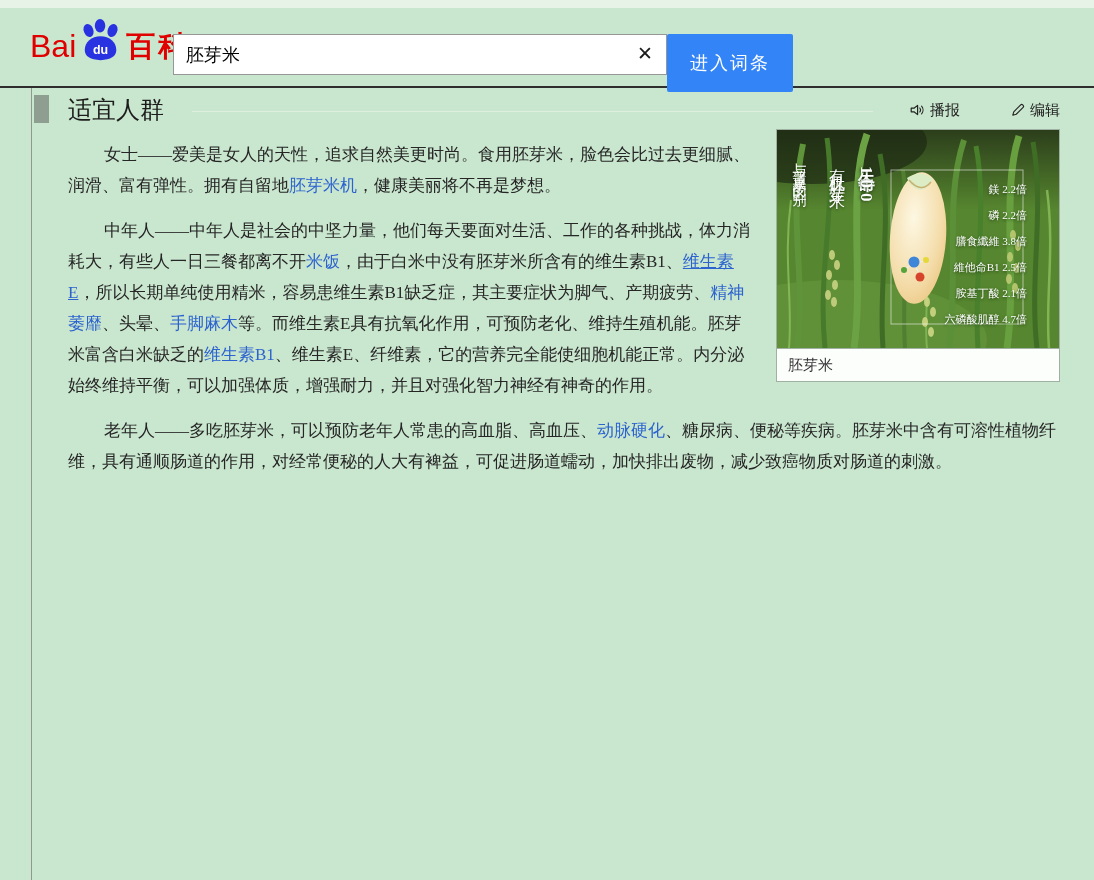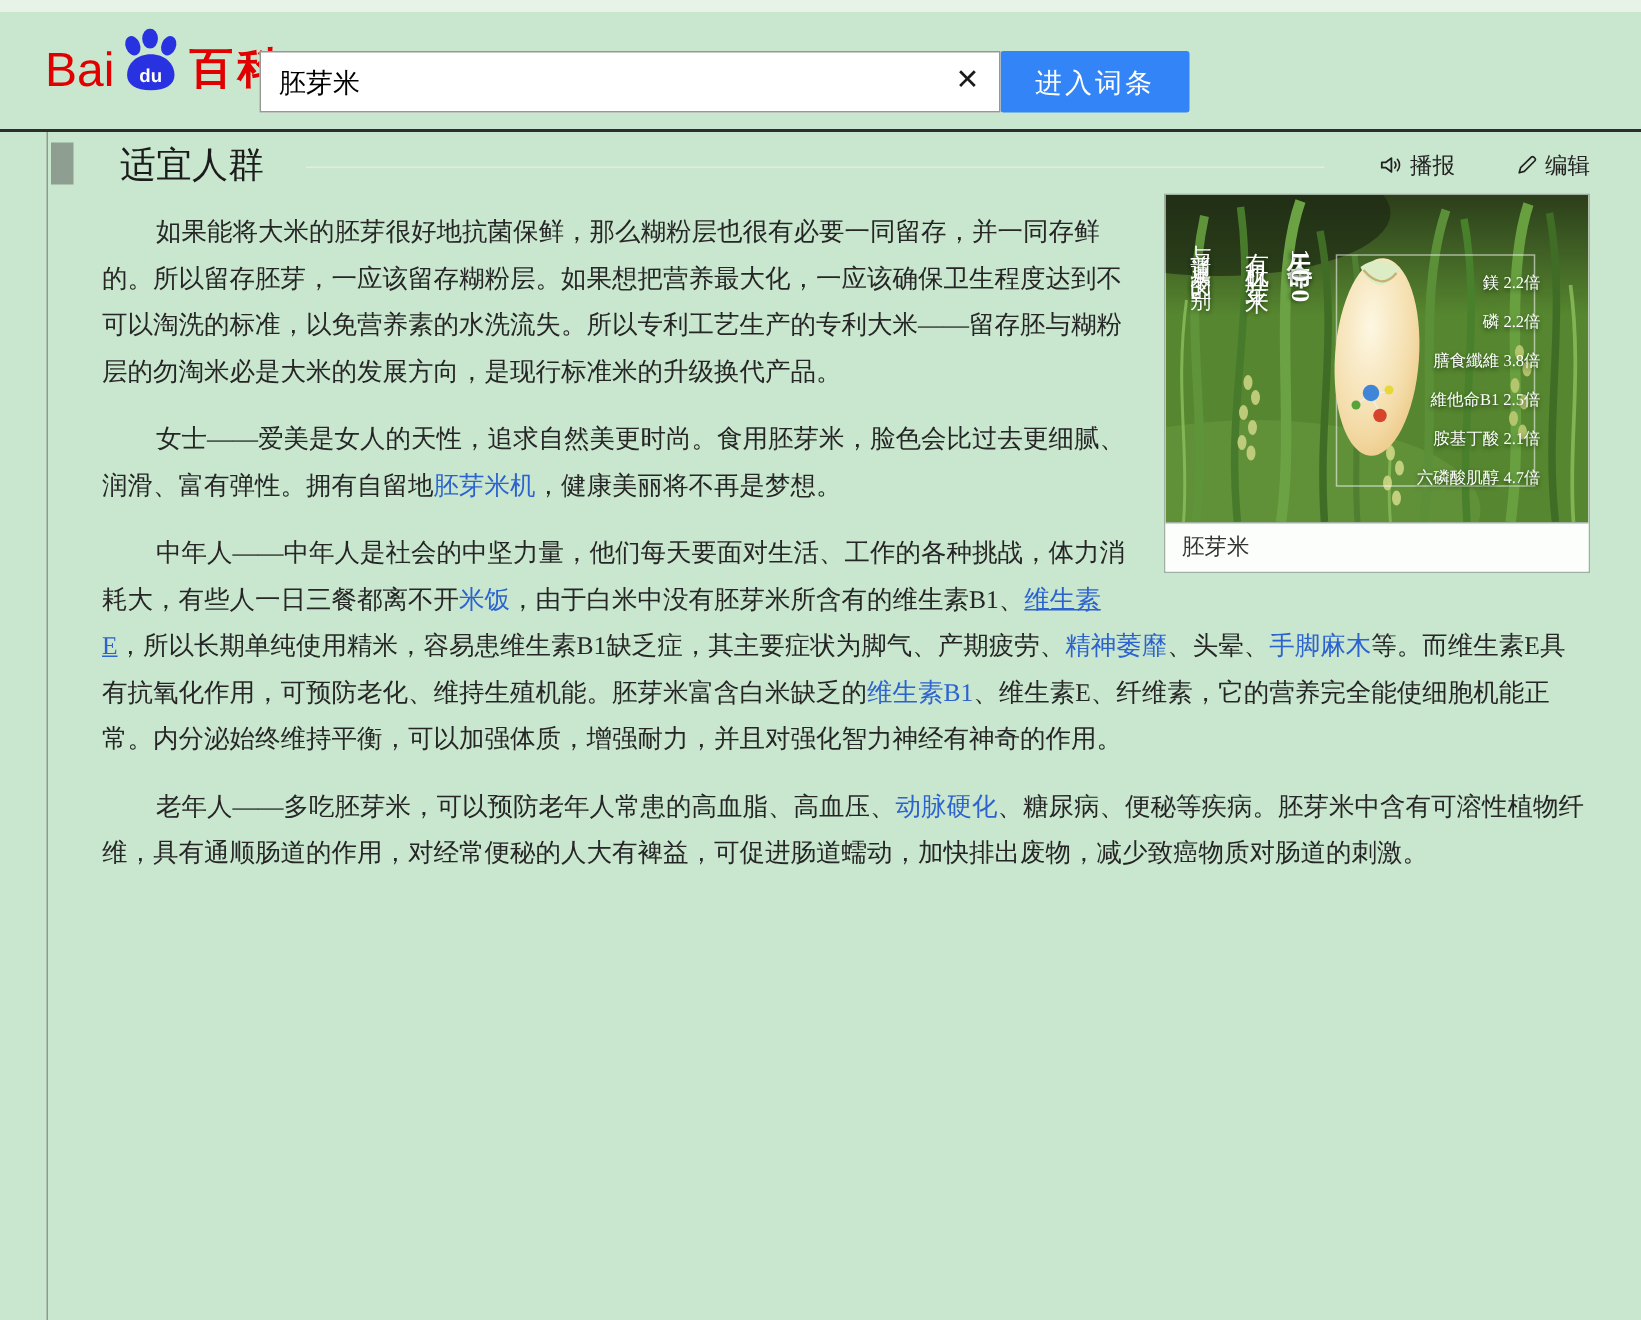--- a/index.html
+++ b/index.html
@@ -18,33 +18,33 @@
   .logo-baike{font-size:29px;font-weight:bold;color:#e00000;letter-spacing:3px;line-height:1;}
   .search-row{position:absolute;left:173px;top:26px;display:flex;}
   .input-wrap{position:relative;}
   .search-input{
     width:494px;height:41px;box-sizing:border-box;border:1px solid #979797;background:#fff;
     padding:0 46px 0 12px;font-size:18px;color:#000;outline:none;
     font-family:"Liberation Sans","DejaVu Sans",sans-serif;
   }
   .clear-btn{position:absolute;right:14px;top:8px;font-size:19px;color:#1a1a1a;cursor:pointer;line-height:24px;}
   .enter-btn{
-    width:126px;height:41px;border:none;background:#3385f7;color:#fff;font-size:18px;
+    width:126px;height:58px;border:none;background:#3385f7;color:#fff;font-size:18px;
     letter-spacing:2px;cursor:pointer;border-radius:2px;font-family:inherit;
   }
   
   .main{
     position:absolute;top:88px;bottom:0;left:31px;right:0;
     border-left:1px solid #8f9990;padding:0 34px 0 36px;box-sizing:border-box;
   }
   .sec-marker{position:absolute;left:2px;top:7px;width:15px;height:28px;background:#8e9e90;}
-  .section-head{display:flex;align-items:center;height:30px;margin-top:7px;margin-left:12px;}
+  .section-head{display:flex;align-items:center;height:30px;margin-top:7px;}
   .sec-title{font-size:24px;color:#1c1c1c;white-space:nowrap;font-family:"Liberation Serif","DejaVu Serif",serif;}
   .sec-line{flex:1;height:1px;background:#dfeedf;margin:3px 36px 0 28px;}
-  .actions{display:flex;gap:40px;}
+  .actions{display:flex;gap:50px;}
   .action{display:flex;align-items:center;gap:5px;font-size:15px;color:#222;cursor:pointer;white-space:nowrap;
           font-family:"Liberation Serif","DejaVu Serif",serif;}
   .action svg{display:block;}
   
   .article{font-family:"Liberation Serif","DejaVu Serif",serif;font-size:17px;line-height:31px;color:#262626;}
   .article p{margin:14px 0 0;text-indent:36px;}
   .article p.first{margin-top:28px;}
   .article p.clearp{clear:both;}
   .lnk{color:#2c63cf;text-decoration:none;cursor:pointer;}
   .lnk.u{text-decoration:underline;text-align:right;}
@@ -190,18 +190,17 @@
           <div>磷 2.2倍</div>
           <div>膳食纖維 3.8倍</div>
           <div>維他命B1 2.5倍</div>
           <div>胺基丁酸 2.1倍</div>
           <div>六磷酸肌醇 4.7倍</div>
         </div>
       </div>
       <div class="img-caption">胚芽米</div>
     </div>
 
-    <p><span>如果能将大米的胚芽很好地抗菌保鲜，那么糊粉层也很有必要一同留存，并一同存鲜的。所以留存胚芽，一应该留存糊粉层。如果想把营养最大化，一应该确保卫生程度达到不可以淘洗的标准，以免营养素的水洗流失。所以专利工艺生产的专利大米——留存胚与糊粉层的勿淘米必是大米的发展方向，是现行标准米的升级换代产品。</span></p>
     <p><span>女士——爱美是女人的天性，追求自然美更时尚。食用胚芽米，脸色会比过去更细腻、润滑、富有弹性。拥有自留地</span><a class="lnk">胚芽米机</a><span>，健康美丽将不再是梦想。</span></p>
     <p><span>中年人——中年人是社会的中坚力量，他们每天要面对生活、工作的各种挑战，体力消耗大，有些人一日三餐都离不开</span><a class="lnk">米饭</a><span>，由于白米中没有胚芽米所含有的维生素B1、</span><a class="lnk u">维生素E</a><span>，所以长期单纯使用精米，容易患维生素B1缺乏症，其主要症状为脚气、产期疲劳、</span><a class="lnk">精神萎靡</a><span>、头晕、</span><a class="lnk">手脚麻木</a><span>等。而维生素E具有抗氧化作用，可预防老化、维持生殖机能。胚芽米富含白米缺乏的</span><a class="lnk">维生素B1</a><span>、维生素E、纤维素，它的营养完全能使细胞机能正常。内分泌始终维持平衡，可以加强体质，增强耐力，并且对强化智力神经有神奇的作用。</span></p>
     <p><span>老年人——多吃胚芽米，可以预防老年人常患的高血脂、高血压、</span><a class="lnk">动脉硬化</a><span>、糖尿病、便秘等疾病。胚芽米中含有可溶性植物纤维，具有通顺肠道的作用，对经常便秘的人大有裨益，可促进肠道蠕动，加快排出废物，减少致癌物质对肠道的刺激。</span></p>
   </div>
 </div>
 
 </body></html>

